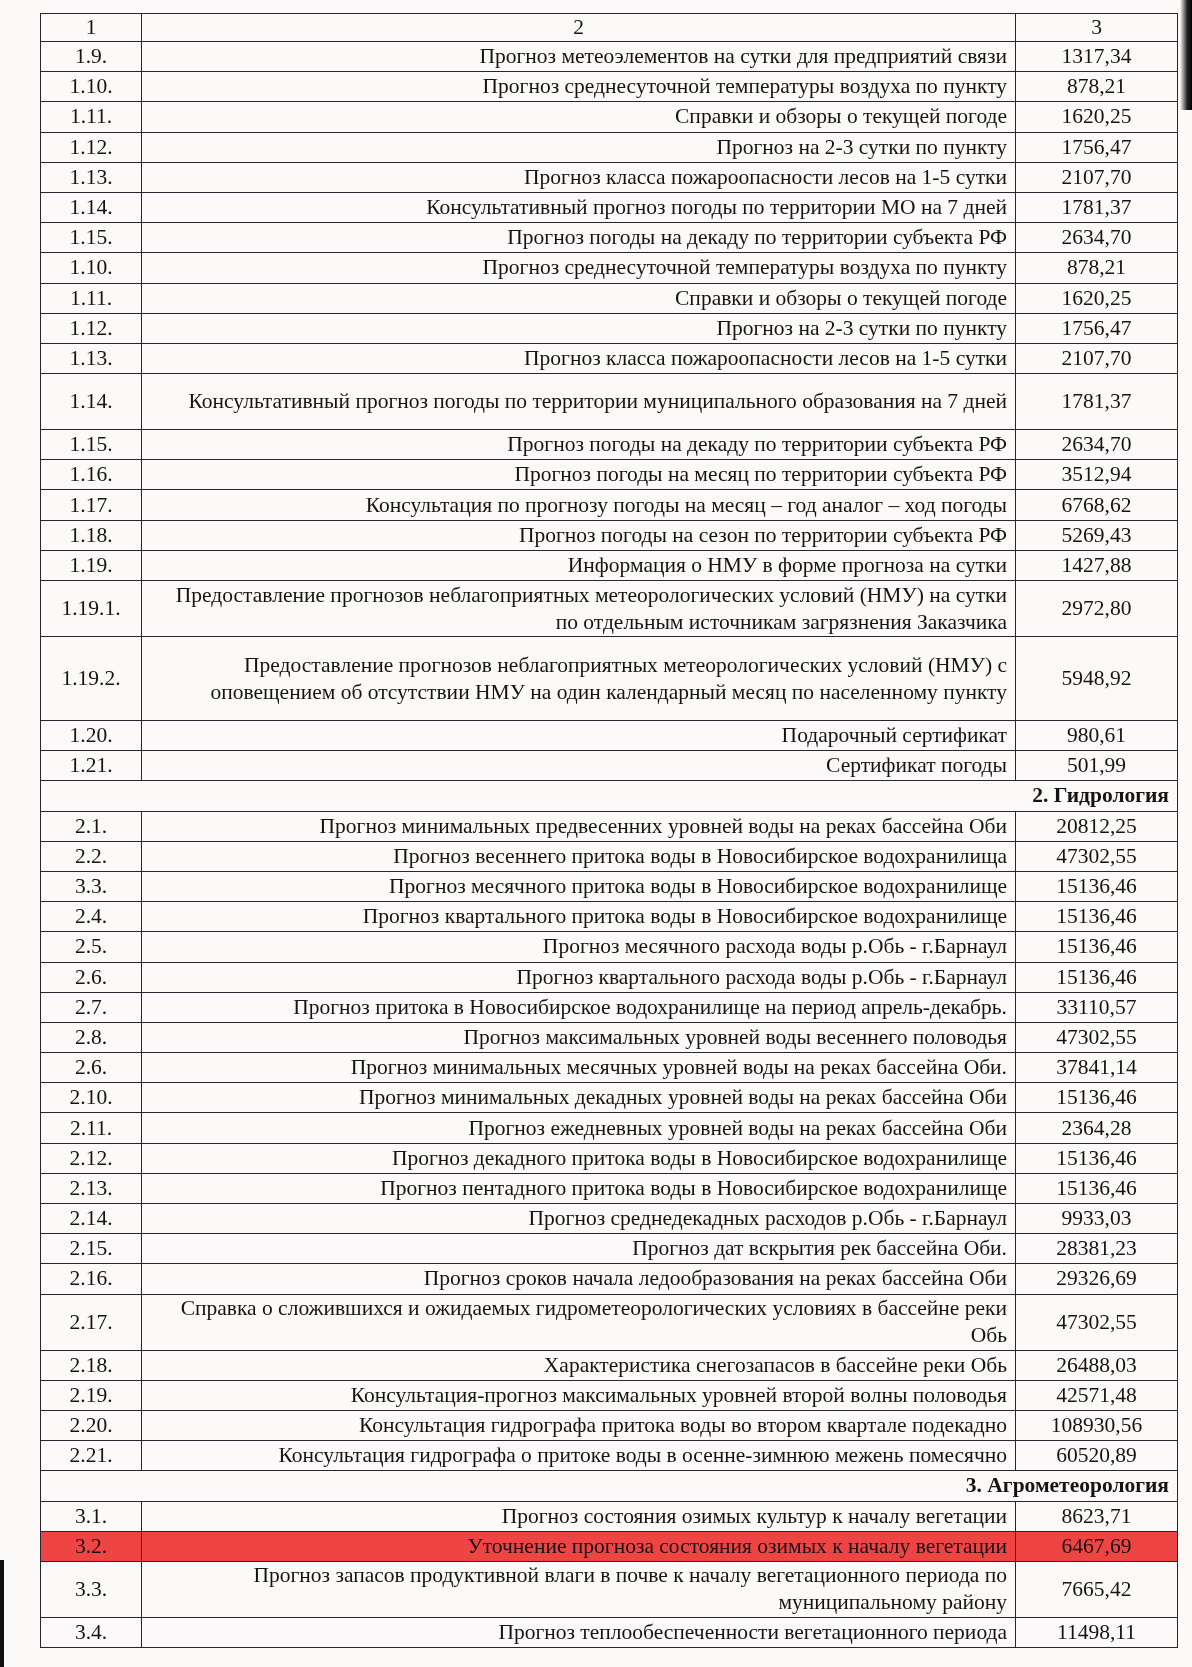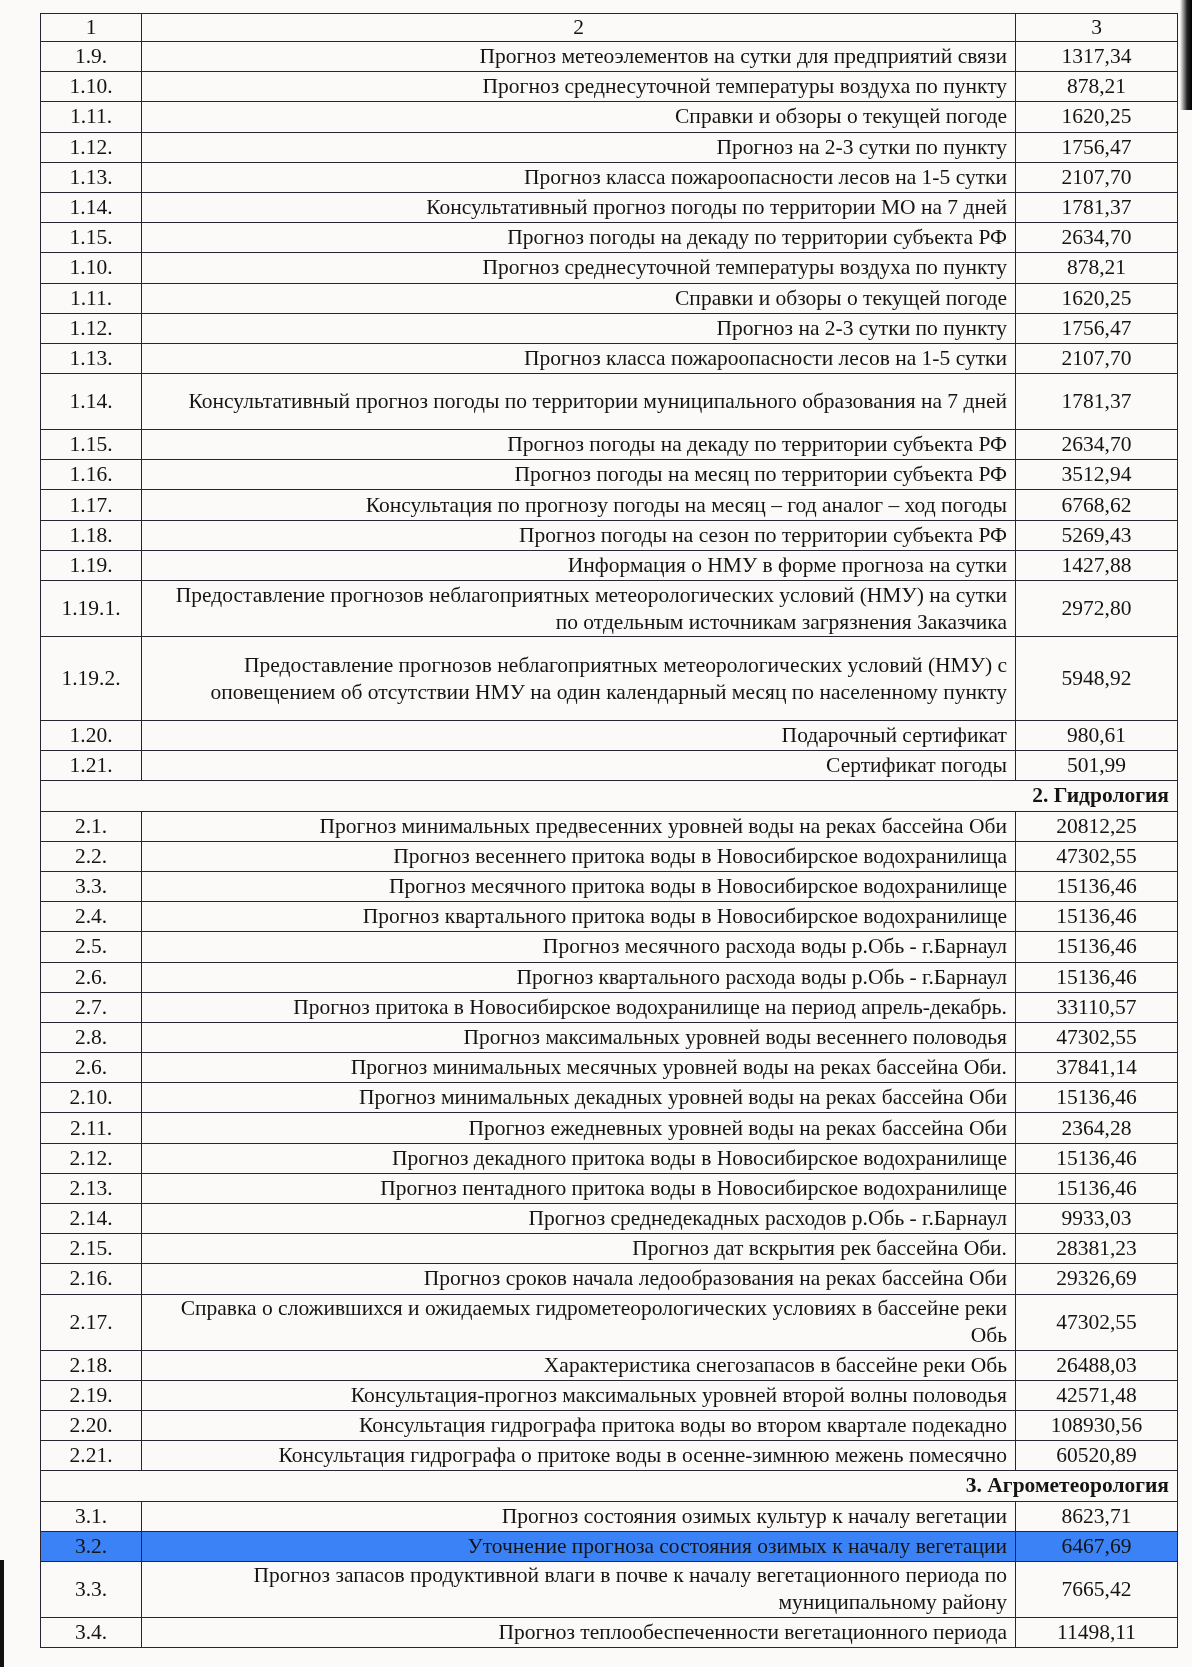--- a/index.html
+++ b/index.html
@@ -54,21 +54,21 @@
   tr.r2 { height: 56px; }
   tr.r3 { height: 84px; font-family: Liberation Serif, serif; }
   tr.hdr { height: 27px; }
   td.num { text-align: center; padding: 0 2px; }
   td.name { text-align: right; padding-left: 8px; }
   td.price { text-align: center; }
   td.section {
     text-align: right;
     font-weight: bold;
   }
-  tr.shaded td { background: #3b82f6; }
+  tr.shaded td { background: #ef4444; }
 </style>
 </head>
 <body>
 
 <div class="scan-edge-right"></div>
 <div class="scan-edge-left"></div>
 
 <table class="doc">
   <colgroup>
     <col class="c-num">

